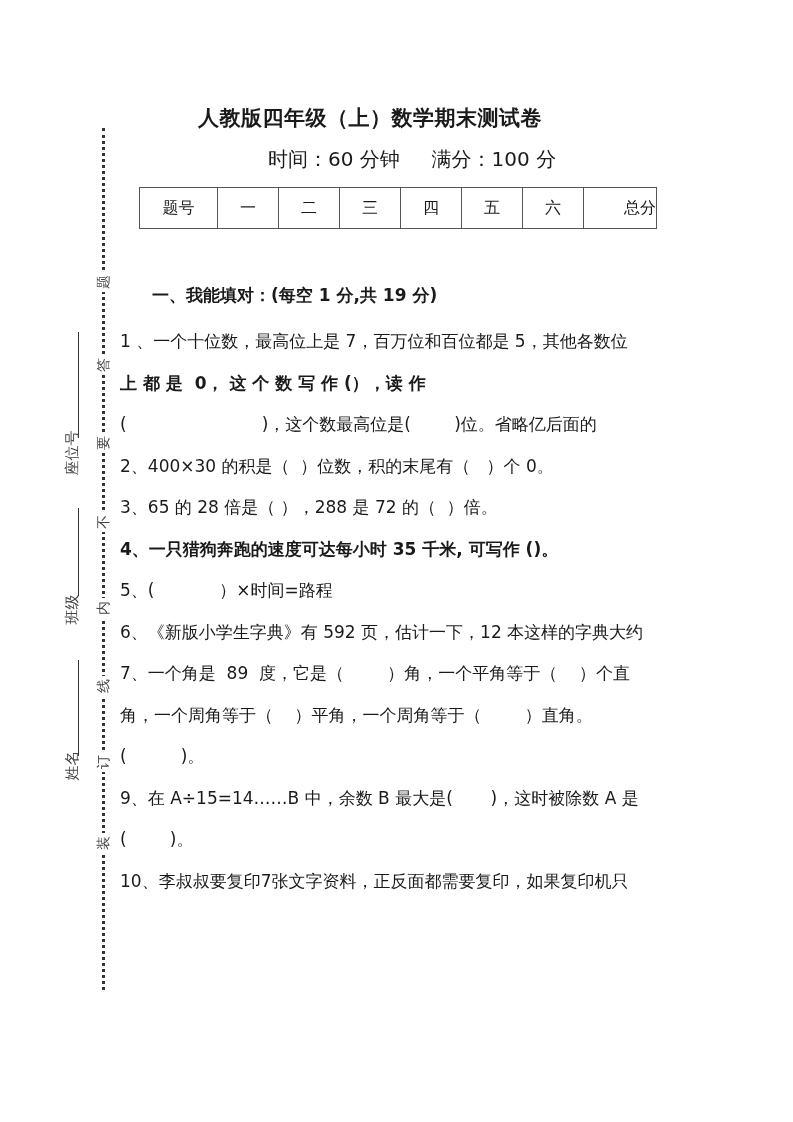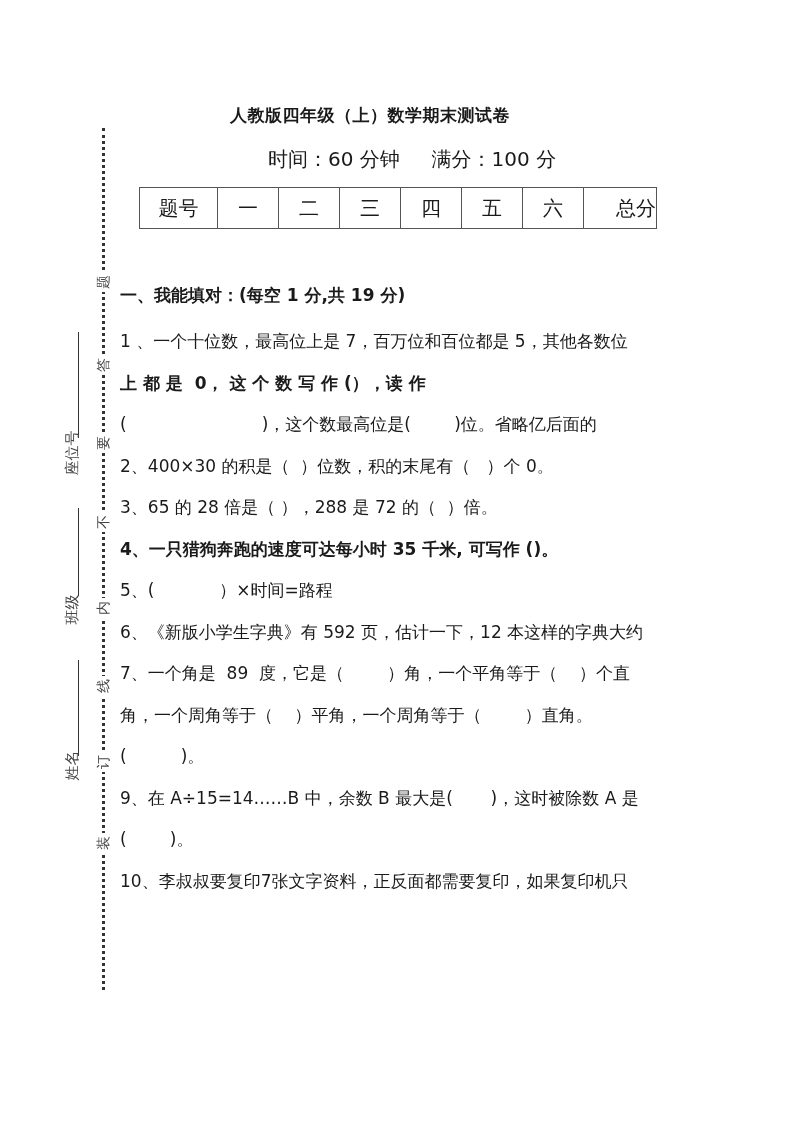--- a/index.html
+++ b/index.html
@@ -3,29 +3,29 @@
 <meta charset="utf-8">
 <style>
   html, body { margin: 0; padding: 0; background: #ffffff; }
   body {
     width: 793px; height: 1122px; position: relative; overflow: hidden;
     font-family: "DejaVu Sans", "Liberation Sans", sans-serif;
     color: #1a1a1a;
   }
   .title {
     position: absolute; left: 0; top: 104px; width: 740px; text-align: center;
-    font-size: 17px; font-weight: bold; letter-spacing: 0.5px;
+    font-size: 21px; font-weight: bold; letter-spacing: 0.5px;
   }
   .subtitle {
     position: absolute; left: 268px; top: 146px;
     font-size: 20px; white-space: pre;
   }
   .score-table {
     position: absolute; left: 139px; top: 187px;
-    border-collapse: collapse; font-size: 20px; font-family: Liberation Serif, serif;
+    border-collapse: collapse; font-size: 16px; font-family: Liberation Serif, serif;
   }
   .score-table td {
     border: 1px solid #555; height: 40px; text-align: center; padding: 0;
   }
   .score-table td.c0 { width: 77px; }
   .score-table td.cn { width: 60px; }
   .score-table td.ct { width: 72px; text-align: right; }
 
   .dotline {
     position: absolute; left: 102px; top: 128px; height: 862px; width: 0;
@@ -41,21 +41,21 @@
     position: absolute; left: 60px; font-family: "DejaVu Serif", serif;
     font-size: 15px; color: #444; transform: rotate(-90deg); transform-origin: center;
     white-space: nowrap; width: 44px; text-align: center;
   }
   .side-line { position: absolute; left: 78px; width: 0; border-left: 1px solid #333; }
 
   .content {
     position: absolute; left: 120px; top: 280px; width: 555px;
     font-size: 17px;
   }
-  .section-head { font-weight: bold; font-size: 17px; height: 30px; line-height: 30px; margin-bottom: 11px; }
+  .section-head { font-weight: bold; font-size: 17px; height: 30px; line-height: 30px; margin-bottom: 11px; margin-left: 32px; }
   .line { height: 41.5px; line-height: 41.5px; white-space: pre; overflow: visible; }
   .justify { display: flex; white-space: pre; font-weight: bold; }
 </style>
 </head>
 <body>
 
 <div class="title">人教版四年级（上）数学期末测试卷</div>
 <div class="subtitle">时间：60 分钟     满分：100 分</div>
 
 <table class="score-table">

